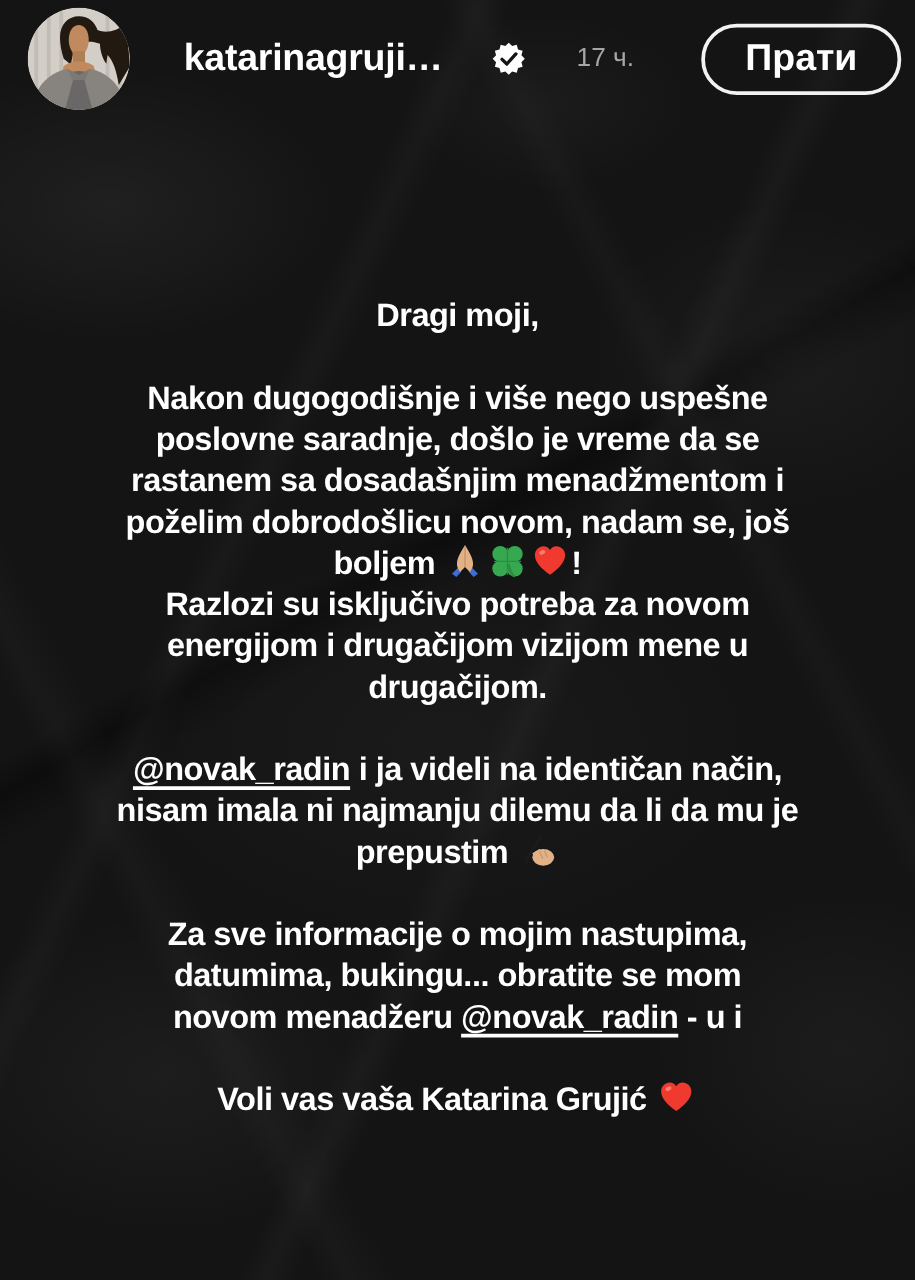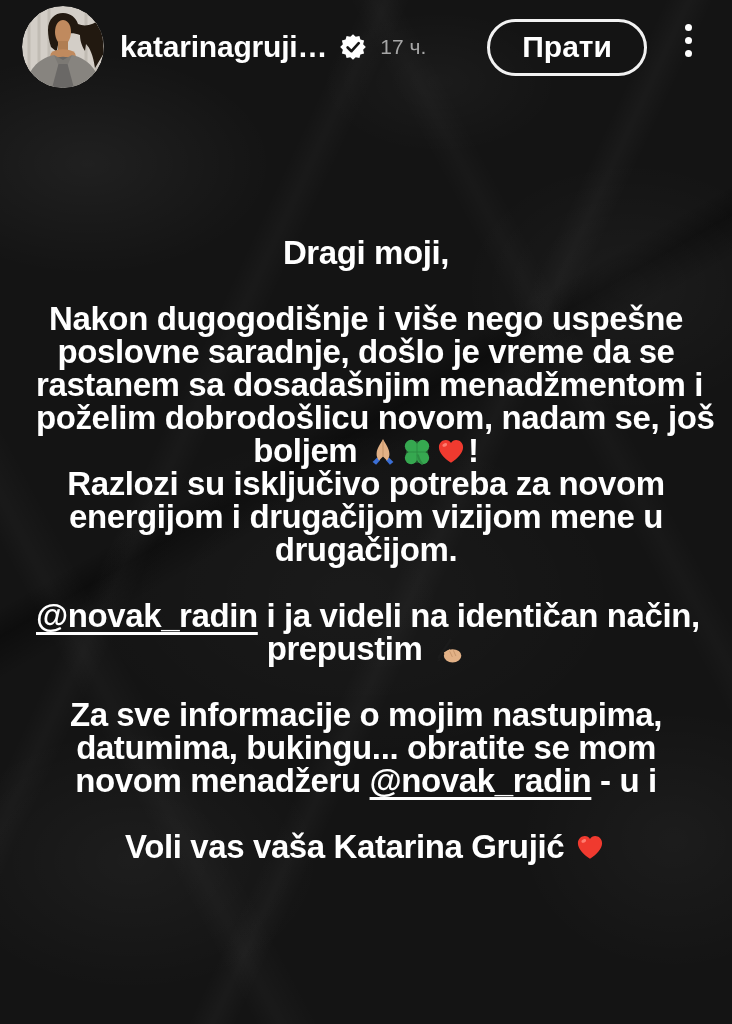--- a/index.html
+++ b/index.html
@@ -20,20 +20,21 @@
       linear-gradient(115deg, transparent 30%, rgba(255,255,255,0.022) 32%, transparent 34%, transparent 55%, rgba(255,255,255,0.028) 57%, transparent 59%),
       linear-gradient(62deg, transparent 20%, rgba(255,255,255,0.022) 22%, transparent 25%, transparent 70%, rgba(255,255,255,0.02) 72%, transparent 74%),
       linear-gradient(150deg, transparent 42%, rgba(0,0,0,0.35) 44%, transparent 47%);
   }
 
   
   .header {
     position:absolute; top:0; left:0; right:0;
     display:flex; align-items:center;
     padding:6px 38px 0 22px;
+    gap:27px;
   }
   .avatar {
     width:82px; height:82px; border-radius:50%;
     overflow:hidden; flex:0 0 auto;
   }
   .avatar svg { display:block; width:100%; height:100%; }
   .username {
     margin-left:16px;
     color:#ffffff; font-size:30px; font-weight:700;
     letter-spacing:-0.2px; white-space:nowrap;
@@ -59,21 +60,21 @@
     display:flex; flex-direction:column; gap:6px;
     padding:4px 2px; cursor:pointer;
     align-self:flex-start; margin-top:14px;
   }
   .more-options .dot { width:7px; height:7px; border-radius:50%; background:#ffffff; }
 
   
   .story-text {
     position:absolute; top:236px; left:36px; right:36px;
     text-align:center;
-    color:#ffffff; font-size:33px; font-weight:700;
+    color:#ffffff; font-size:26px; font-weight:700;
     line-height:33px; letter-spacing:-0.4px;
   }
   .paragraph { margin-bottom:33px; }
   .paragraph:last-child { margin-bottom:16px; }
   .line { white-space:nowrap; }
   .mention {
     text-decoration:underline;
     text-underline-offset:5px;
     text-decoration-thickness:2.5px;
     cursor:pointer;
@@ -169,20 +170,21 @@
             </svg></span><span class="emoji"><svg viewBox="0 0 36 36">
               <path fill="#f03a2f" d="M18 31C9.5 25 3.5 18.8 3.5 12.2 3.5 7 7.6 3.6 11.8 3.6c2.6 0 5 1.4 6.2 3.6 1.2-2.2 3.6-3.6 6.2-3.6 4.2 0 8.3 3.4 8.3 8.6C32.5 18.8 26.5 25 18 31z"></path>
               <ellipse cx="10.5" cy="9.5" rx="3" ry="2" fill="#ff7d70" transform="rotate(-25 10.5 9.5)"></ellipse>
             </svg></span>!</div>
         <div class="line">Razlozi su isključivo potreba za novom</div>
         <div class="line">energijom i drugačijom vizijom mene u</div>
         <div class="line">drugačijom.</div>
       </div>
       <div class="paragraph">
         <div class="line"><span class="mention">@novak_radin</span> i ja videli na identičan način,</div>
+        <div class="line">nisam imala ni najmanju dilemu da li da mu je</div>
         <div class="line">prepustim <span class="emoji"><svg viewBox="0 0 36 36">
               <path d="M7 27 21 6" stroke="#1b1b1b" stroke-width="3.4" stroke-linecap="round"></path>
               <path fill="#1b1b1b" d="M7.5 27.5 4.6 32l5-1.5z"></path>
               <ellipse cx="23.5" cy="25" rx="10.5" ry="8" fill="#e2b186"></ellipse>
               <path fill="#e2b186" d="M13 21l7-4 4.5 8-7.5 3.5z"></path>
               <path stroke="#c4946a" stroke-width="1.1" fill="none" d="M20 19.5l3.2 6.8M24.5 18.5l3 6.8"></path>
             </svg></span></div>
       </div>
       <div class="paragraph">
         <div class="line">Za sve informacije o mojim nastupima,</div>

